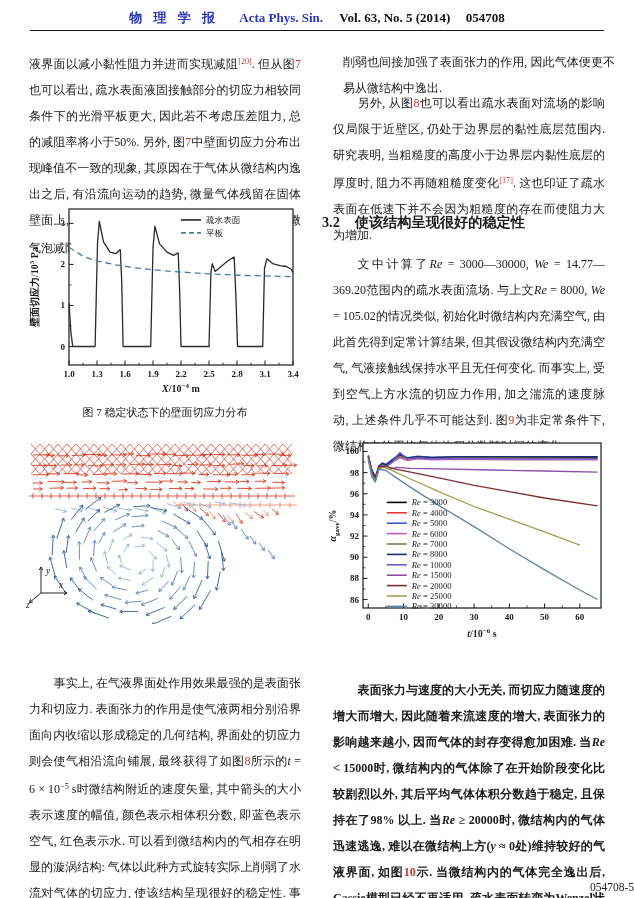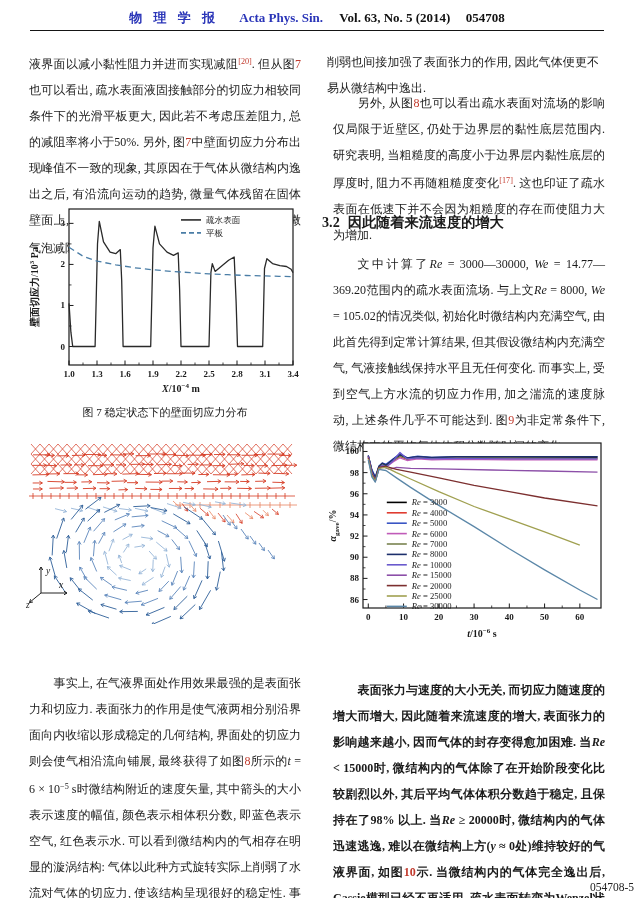--- a/index.html
+++ b/index.html
@@ -15,21 +15,21 @@
   .blk{position:absolute;width:294px;}
   p.para{margin:11px;font-size:12px;line-height:26px;text-align:justify;
          text-justify:inter-ideograph;}
   .ind{text-indent:2.05em;}
   .seg-red{color:#c23b2e;}
   .seg-supred{color:#c23b2e;font-size:0.68em;vertical-align:0.45em;}
   .seg-sup{font-size:0.68em;vertical-align:0.45em;}
   .seg-sub{font-size:0.68em;vertical-align:-0.25em;}
   .seg-i{font-style:italic;}
   .heading{font-size:14.2px;font-weight:bold;margin:0;}
-  .heading .num{margin-right:8px;}
+  .heading .num{margin-right:15px;}
   .figwrap{display:flex;flex-direction:column;align-items:center;}
   .caption{font-size:11px;color:#161616;text-align:right;margin-top:8px;line-height:15px;}
   .footer{position:absolute;top:881px;left:0;width:634px;text-align:right;
           font-size:11.5px;color:#222;}
   svg{display:block;}
   .ctick{font-size:9px;font-weight:bold;fill:#1a1a1a;font-family:"Liberation Serif",serif;}
   .cleg{font-size:8.6px;fill:#1a1a1a;font-family:"Liberation Serif",serif;}
   .caxis{font-size:10px;font-weight:bold;fill:#1a1a1a;font-family:"Liberation Serif",serif;}
   .axlab{font-size:9.5px;font-style:italic;fill:#222;font-family:"Liberation Serif",serif;}
 </style>
@@ -922,31 +922,31 @@
       <text x="21" y="133" class="axlab">y</text>
       <text x="34" y="147" class="axlab">x</text>
       <text x="1" y="167" class="axlab">z</text>
     </svg>
 </div>
 
 <div class="blk" style="left:18px;top:659px;">
   <p class="para ind"><span>事实上, 在气液界面处作用效果最强的是表面张力和切应力. 表面张力的作用是使气液两相分别沿界面向内收缩以形成稳定的几何结构, 界面处的切应力则会使气相沿流向铺展, 最终获得了如图</span><span class="seg-red">8</span><span>所示的</span><span class="seg-i">t</span><span> = 6 × 10</span><span class="seg-sup">−5</span><span> s时微结构附近的速度矢量, 其中箭头的大小表示速度的幅值, 颜色表示相体积分数, 即蓝色表示空气, 红色表示水. 可以看到微结构内的气相存在明显的漩涡结构: 气体以此种方式旋转实际上削弱了水流对气体的切应力, 使该结构呈现很好的稳定性. 事实上, 通过旋转减小切应力和能量消耗, 并维持稳定的现象在自然界普遍存在, 如龙卷风、漩涡、滚轴等. 另外, 切应力的</span></p>
 </div>
 
-<div class="blk" style="left:316px;top:38px;">
+<div class="blk" style="left:332px;top:38px;">
   <p class="para"><span>削弱也间接加强了表面张力的作用, 因此气体便更不易从微结构中逸出.</span></p>
 </div>
 
 <div class="blk" style="left:322px;top:79px;">
   <p class="para ind"><span>另外, 从图</span><span class="seg-red">8</span><span>也可以看出疏水表面对流场的影响仅局限于近壁区, 仍处于边界层的黏性底层范围内. 研究表明, 当粗糙度的高度小于边界层内黏性底层的厚度时, 阻力不再随粗糙度变化</span><span class="seg-supred">[17]</span><span>. 这也印证了疏水表面在低速下并不会因为粗糙度的存在而使阻力大为增加.</span></p>
 </div>
 
 <div class="blk" style="left:322px;top:213px;">
   <p class="heading">
-    <span class="num">3.2</span><span>因此随着来流速度的增大</span>
+    <span class="num">3.2</span><span>使该结构呈现很好的稳定性</span>
   </p>
 </div>
 
 <div class="blk" style="left:322px;top:240px;">
   <p class="para ind"><span>文中计算了</span><span class="seg-i">Re</span><span> = 3000—30000, </span><span class="seg-i">We</span><span> = 14.77—369.20范围内的疏水表面流场. 与上文</span><span class="seg-i">Re</span><span> = 8000, </span><span class="seg-i">We</span><span> = 105.02的情况类似, 初始化时微结构内充满空气, 由此首先得到定常计算结果, 但其假设微结构内充满空气, 气液接触线保持水平且无任何变化. 而事实上, 受到空气上方水流的切应力作用, 加之湍流的速度脉动, 上述条件几乎不可能达到. 图</span><span class="seg-red">9</span><span>为非定常条件下, 微结构内的平均气体体积分数随时间的变化.</span></p>
 </div>
 
 <div class="blk figwrap" style="left:322px;top:437px;">
   <svg id="fig9-svg" width="288" height="205">
       <rect x="38" y="6" width="238" height="165" fill="#fff" stroke="#1a1a1a" stroke-width="1.2"></rect>

